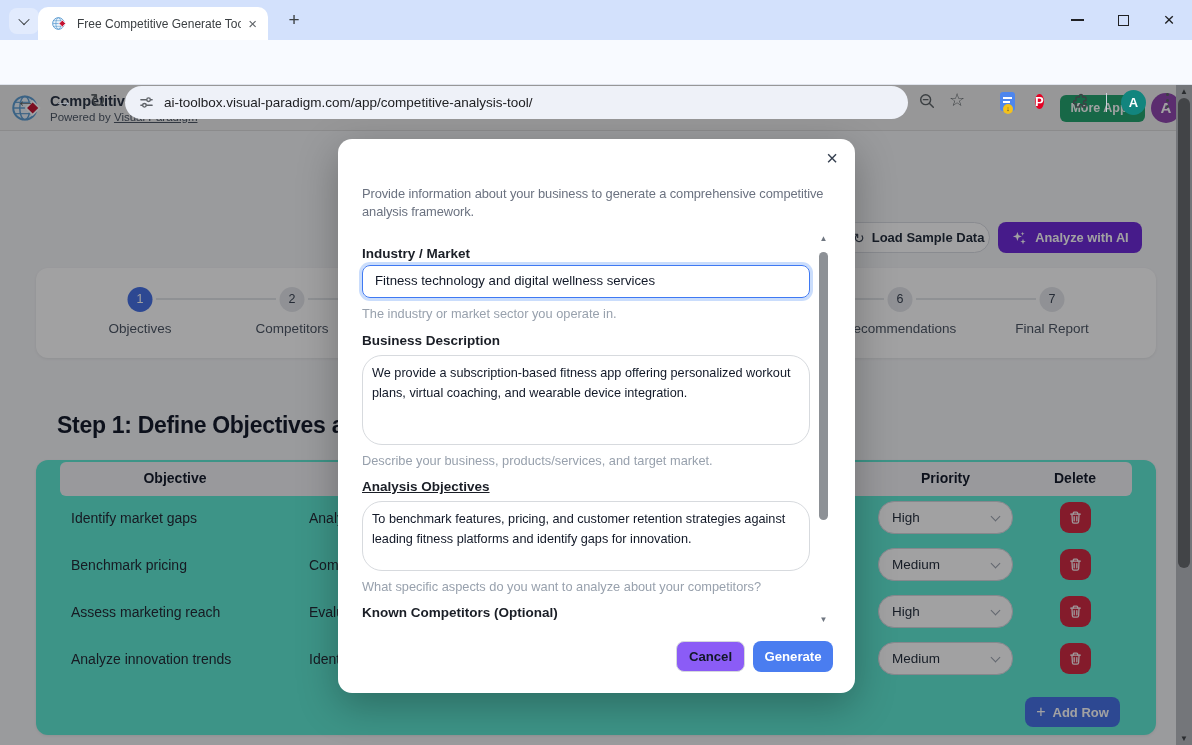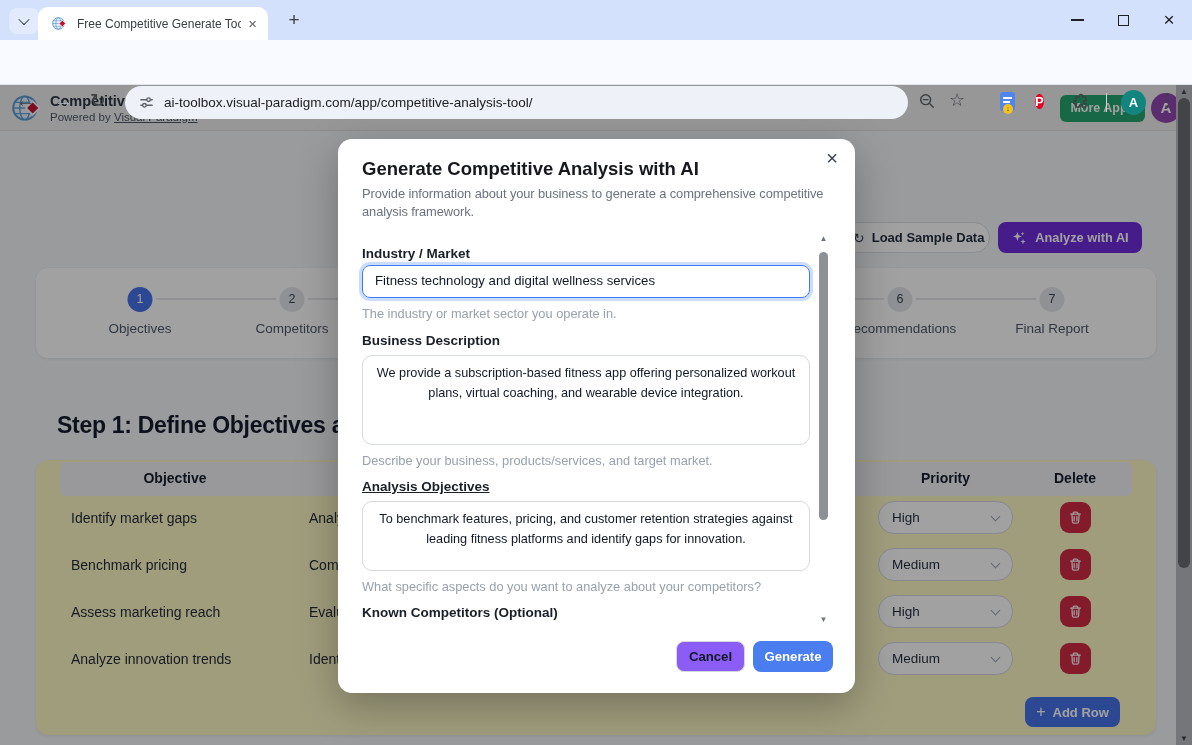--- a/index.html
+++ b/index.html
@@ -55,21 +55,21 @@
   .stepper-card { position:absolute; left:36px; top:137px; width:1120px; height:90px; background:#fff; border-radius:12px; box-shadow:0 1px 3px rgba(0,0,0,.07); display:flex; padding:0 28px; }
   .step { position:relative; flex:1; }
   .dot { position:absolute; top:19px; left:50%; transform:translateX(-50%); width:25px; height:25px; border-radius:50%; background:#e4e6ea; color:#374151; font-size:12.5px; text-align:center; line-height:25px; z-index:1; }
   .dot.active { background:var(--page-blue,#4570e6); color:#fff; }
   .slabel { position:absolute; top:53px; left:50%; transform:translateX(-50%); font-size:13.5px; color:#4b5563; white-space:nowrap; }
   .step::before, .step::after { content:""; position:absolute; top:30px; height:2px; background:#e3e5e9; }
   .step::before { left:0; right:calc(50% + 16px); }
   .step::after { left:calc(50% + 16px); right:0; }
   .step.first::before, .step.last::after { display:none; }
   .heading { position:absolute; left:57px; top:281px; font-size:23px; font-weight:bold; letter-spacing:-.3px; color:#111827; white-space:nowrap; }
-  .table-card { position:absolute; left:36px; top:329px; width:1120px; height:275px; background:#fef9c3; border-radius:12px; box-shadow:0 1px 3px rgba(0,0,0,.07); }
+  .table-card { position:absolute; left:36px; top:329px; width:1120px; height:275px; background:#5eead4; border-radius:12px; box-shadow:0 1px 3px rgba(0,0,0,.07); }
   .thead { position:absolute; left:24px; top:2px; width:1072px; height:34px; background:#f2f3f6; border-radius:6px; }
   .th { position:absolute; top:8px; font-size:14px; font-weight:bold; color:#111827; text-align:center; }
   .th.obj { left:0px; width:230px; }
   .th.pri { left:818px; width:135px; }
   .th.del { left:984px; width:62px; }
   .trow { position:absolute; left:0; width:1120px; height:47px; }
   .c-obj { position:absolute; left:35px; top:14px; font-size:14px; color:#212833; white-space:nowrap; }
   .c-desc { position:absolute; left:273px; top:14px; font-size:14px; color:#212833; white-space:nowrap; }
   .c-sel { position:absolute; left:842px; top:5px; width:135px; height:33px; background:#fff; border:1px solid #d3d7de; border-radius:16px; font-size:13.5px; color:#1f2937; line-height:31px; padding-left:13px; }
   .c-sel .sch { position:absolute; right:13px; top:11px; width:7px; height:7px; border-right:1.7px solid #9aa2ac; border-bottom:1.7px solid #9aa2ac; transform:rotate(45deg); }
@@ -89,21 +89,21 @@
   
   .modal { position:absolute; left:338px; top:139px; width:517px; height:554px; background:#fff; border-radius:14px; box-shadow:0 12px 40px rgba(0,0,0,.28); z-index:3; }
   .m-close { position:absolute; right:17px; top:9px; font-size:20px; color:#374151; line-height:1; }
   .m-title { position:absolute; left:24px; top:19px; font-size:18.5px; font-weight:bold; color:#16181d; }
   .m-sub { position:absolute; left:24px; top:46px; width:480px; font-size:12.9px; line-height:1.42; color:#6b7280; letter-spacing:-.1px; }
   .m-body { position:absolute; left:0; top:93px; width:517px; height:400px; overflow:hidden; padding:14px 45px 0 24px; }
   .f-label { font-size:13.5px; font-weight:bold; color:#1a1e26; }
   .f-input { margin-top:4px; width:448px; height:33px; border:1.5px solid #3f79f3; box-shadow:0 0 0 3px rgba(66,133,244,.28); border-radius:8px; font-size:13.2px; color:#111827; line-height:30px; padding:0 12px; white-space:nowrap; overflow:hidden; }
   .f-help { margin-top:8px; font-size:12.8px; color:#98a1ad; }
   .f-label.m2 { margin-top:12px; } .f-label.m3 { margin-top:11px;text-decoration:underline; } .f-label.m4 { margin-top:11px; }
-  .f-area { margin-top:7px; width:448px; border:1px solid #d7dade; border-radius:10px; padding:8px 9px; font-size:12.7px; line-height:1.55; color:#111827;text-align:center; }
+  .f-area { margin-top:7px; width:448px; border:1px solid #d7dade; border-radius:20px; padding:8px 9px; font-size:12.7px; line-height:1.55; color:#111827; }
   .f-area.a1 { height:90px; } .f-area.a2 { height:70px; }
   .m-scroll { position:absolute; right:26px; top:95px; width:11px; height:390px; }
   .m-scroll .thumb { position:absolute; left:1px; top:18px; width:9px; height:268px; background:#8d9196; border-radius:5px; }
   .m-scroll .arr { position:absolute; left:0; width:11px; font-size:8px; color:#6f7680; text-align:center; }
   .m-scroll .up { top:0; } .m-scroll .dn { bottom:0; }
   .m-footer { position:absolute; left:0; bottom:21px; width:517px; height:31px; }
   .btn-cancel { position:absolute; left:338px; top:0; width:69px; height:31px; background:#8b5cf6; border:1px solid #d5d8dd; border-radius:8px; text-align:center; line-height:29px; font-size:13.2px; font-weight:bold; color:#111827; }
   .btn-generate { position:absolute; left:415px; top:0; width:80px; height:31px; background:var(--primary-blue,#4a7df0); border-radius:8px; text-align:center; line-height:31px; font-size:13.2px; font-weight:bold; color:#fff; }
   svg { display:block; }
 </style>
@@ -325,21 +325,20 @@
   <div class="pagescroll">
     <span class="arr up">▲</span>
     <div class="thumb"></div>
     <span class="arr dn">▼</span>
   </div>
 
   <div class="dim"></div>
 
   <div class="modal">
     <span class="m-close">×</span>
-    <div class="m-title">Generate Competitive Analysis with AI</div>
     <div class="m-sub">Provide information about your business to generate a comprehensive competitive analysis framework.</div>
 
     <div class="m-body">
       <div class="f-label">Industry / Market</div>
       <div class="f-input">Fitness technology and digital wellness services</div>
       <div class="f-help">The industry or market sector you operate in.</div>
 
       <div class="f-label m2">Business Description</div>
       <div class="f-area a1">We provide a subscription-based fitness app offering personalized workout plans, virtual coaching, and wearable device integration.</div>
       <div class="f-help">Describe your business, products/services, and target market.</div>

